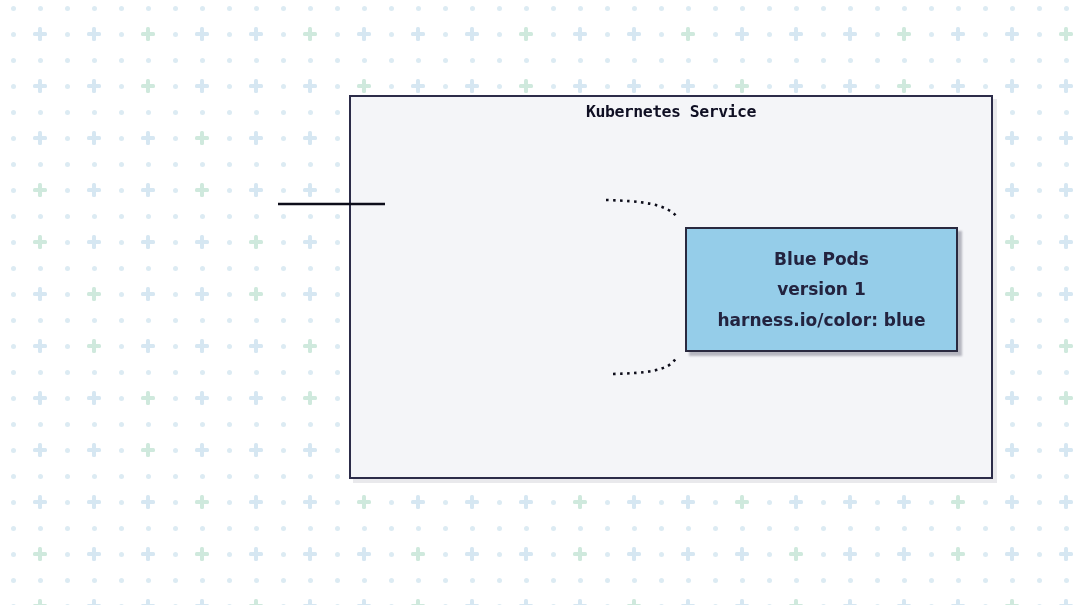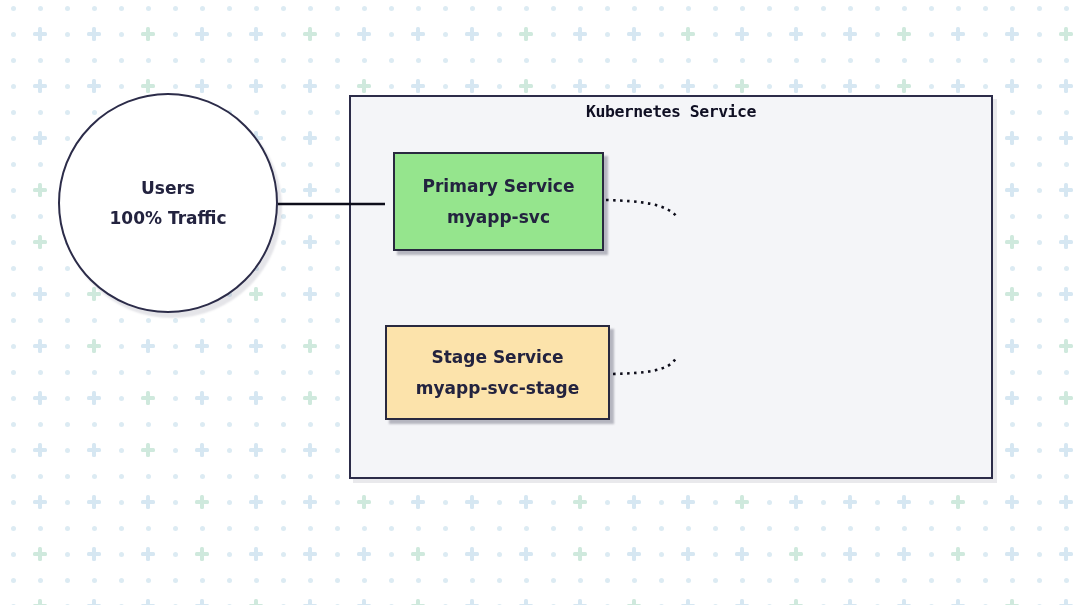--- a/index.html
+++ b/index.html
@@ -1042,35 +1042,28 @@
       <span class="pat-dot" style="left: 983px; top: 604px; background: rgb(220, 235, 243);"></span>
       <span class="pat-plus" style="left: 1005px; top: 599px; --pc: #cfe9dd;"></span>
       <span class="pat-dot" style="left: 1037px; top: 604px; background: rgb(220, 235, 243);"></span>
       <span class="pat-plus" style="left: 1059px; top: 599px; --pc: #d6e7f2;"></span>
     </div>
 
   <div class="cluster" style="background: rgb(244, 245, 248);">
     <div class="cluster-title">Kubernetes Service</div>
   </div>
 
-  <div class="node circle-node" id="users-node" style="background: rgb(255, 255, 255);">
-    <div class="nl">Users</div>
-    <div class="nl">100% Traffic</div>
+
+
+
+  <div class="node box-node" id="blue-pods" style="background: rgb(149, 205, 233);">
+    <div class="nl">Blue Pods</div>
+    <div class="nl">version 1</div>
+    <div class="nl">harness.io/color: blue</div>
   </div>
-
-  <div class="node box-node" id="primary-service" style="background: rgb(149, 229, 141);">
-    <div class="nl">Primary Service</div>
-    <div class="nl">myapp-svc</div>
-  </div>
-
-  <div class="node box-node" id="stage-service" style="background: rgb(252, 227, 171);">
-    <div class="nl">Stage Service</div>
-    <div class="nl">myapp-svc-stage</div>
-  </div>
-
 
   <svg class="arrows" width="1077" height="605" viewBox="0 0 1077 605">
     <defs>
       <marker id="ah" viewBox="0 0 10 10" refX="7" refY="5" markerWidth="19" markerHeight="16" markerUnits="userSpaceOnUse" orient="auto">
         <path d="M0,0 L10,5 L0,10 Z" id="ah-shape" fill="#0d0d1a"></path>
       </marker>
     </defs>
     <path class="conn-solid" d="M278,204 L385,204" marker-end="url(#ah)" stroke="#0d0d1a"></path>
     <path class="conn-dotted" d="M606,200 C642,201 668,204 678,218" marker-end="url(#ah)" stroke="#0d0d1a"></path>
     <path class="conn-dotted" d="M613,374 C646,373 669,371 676,358" marker-end="url(#ah)" stroke="#0d0d1a"></path>

